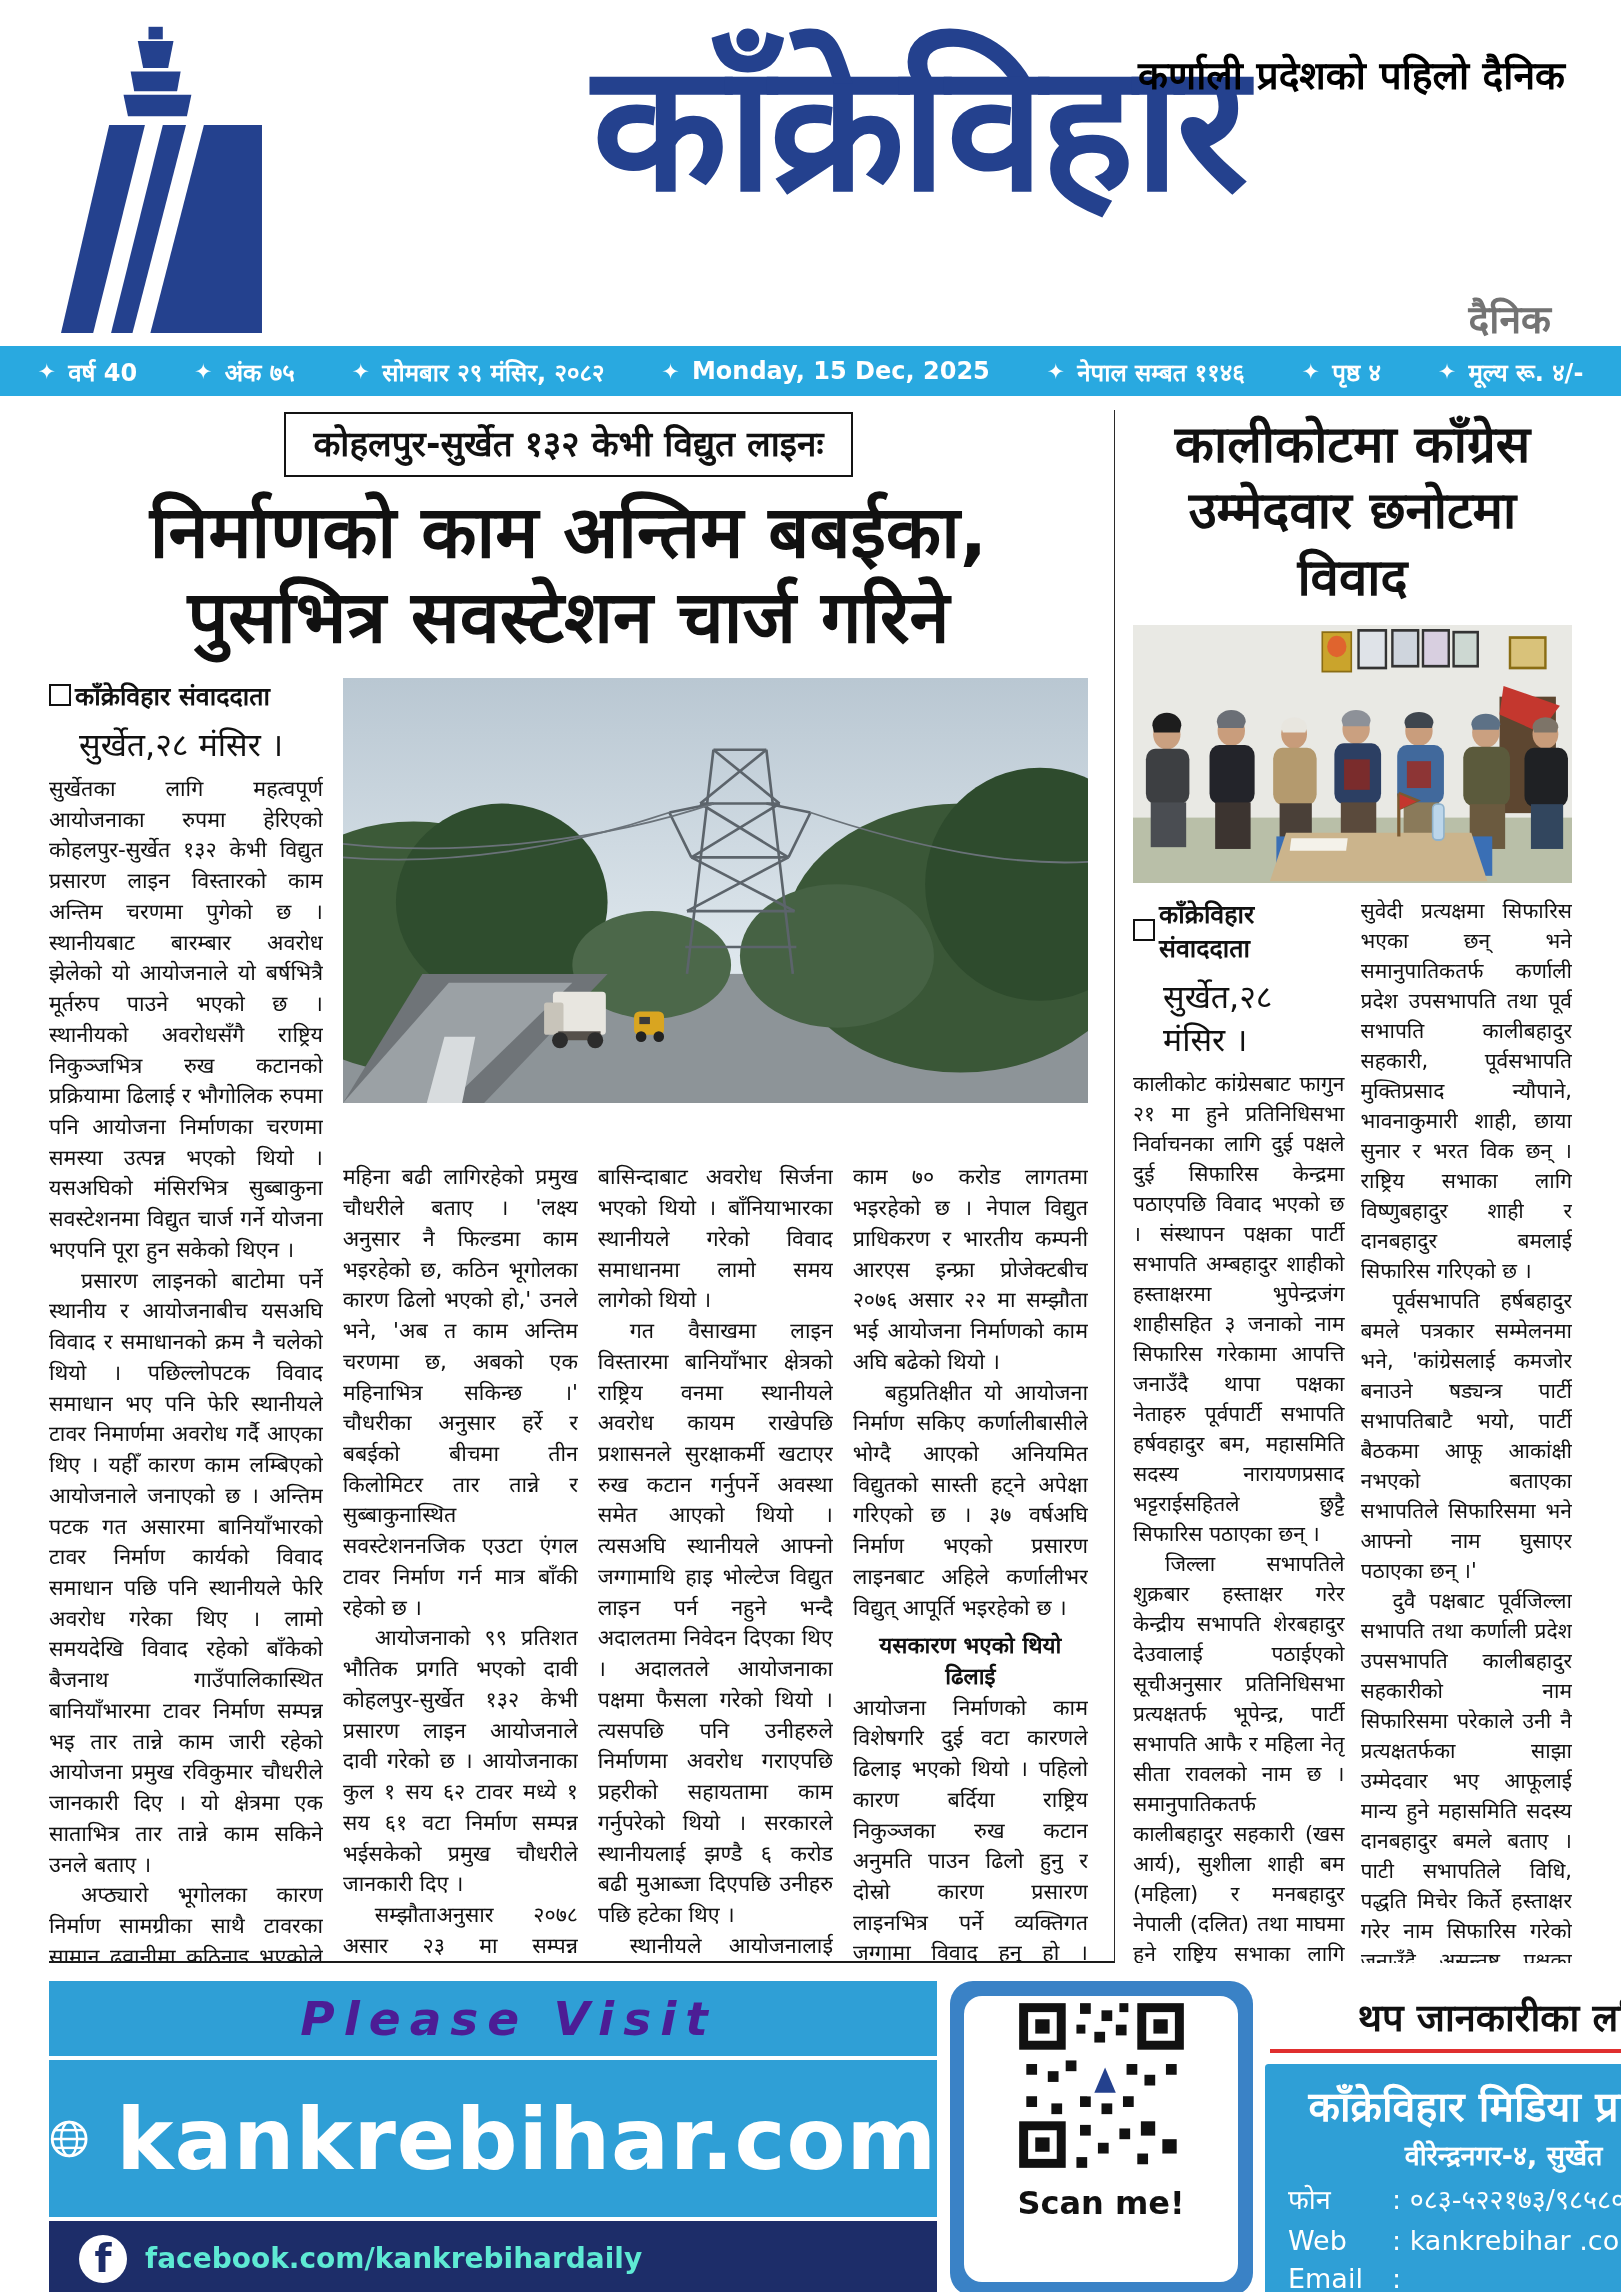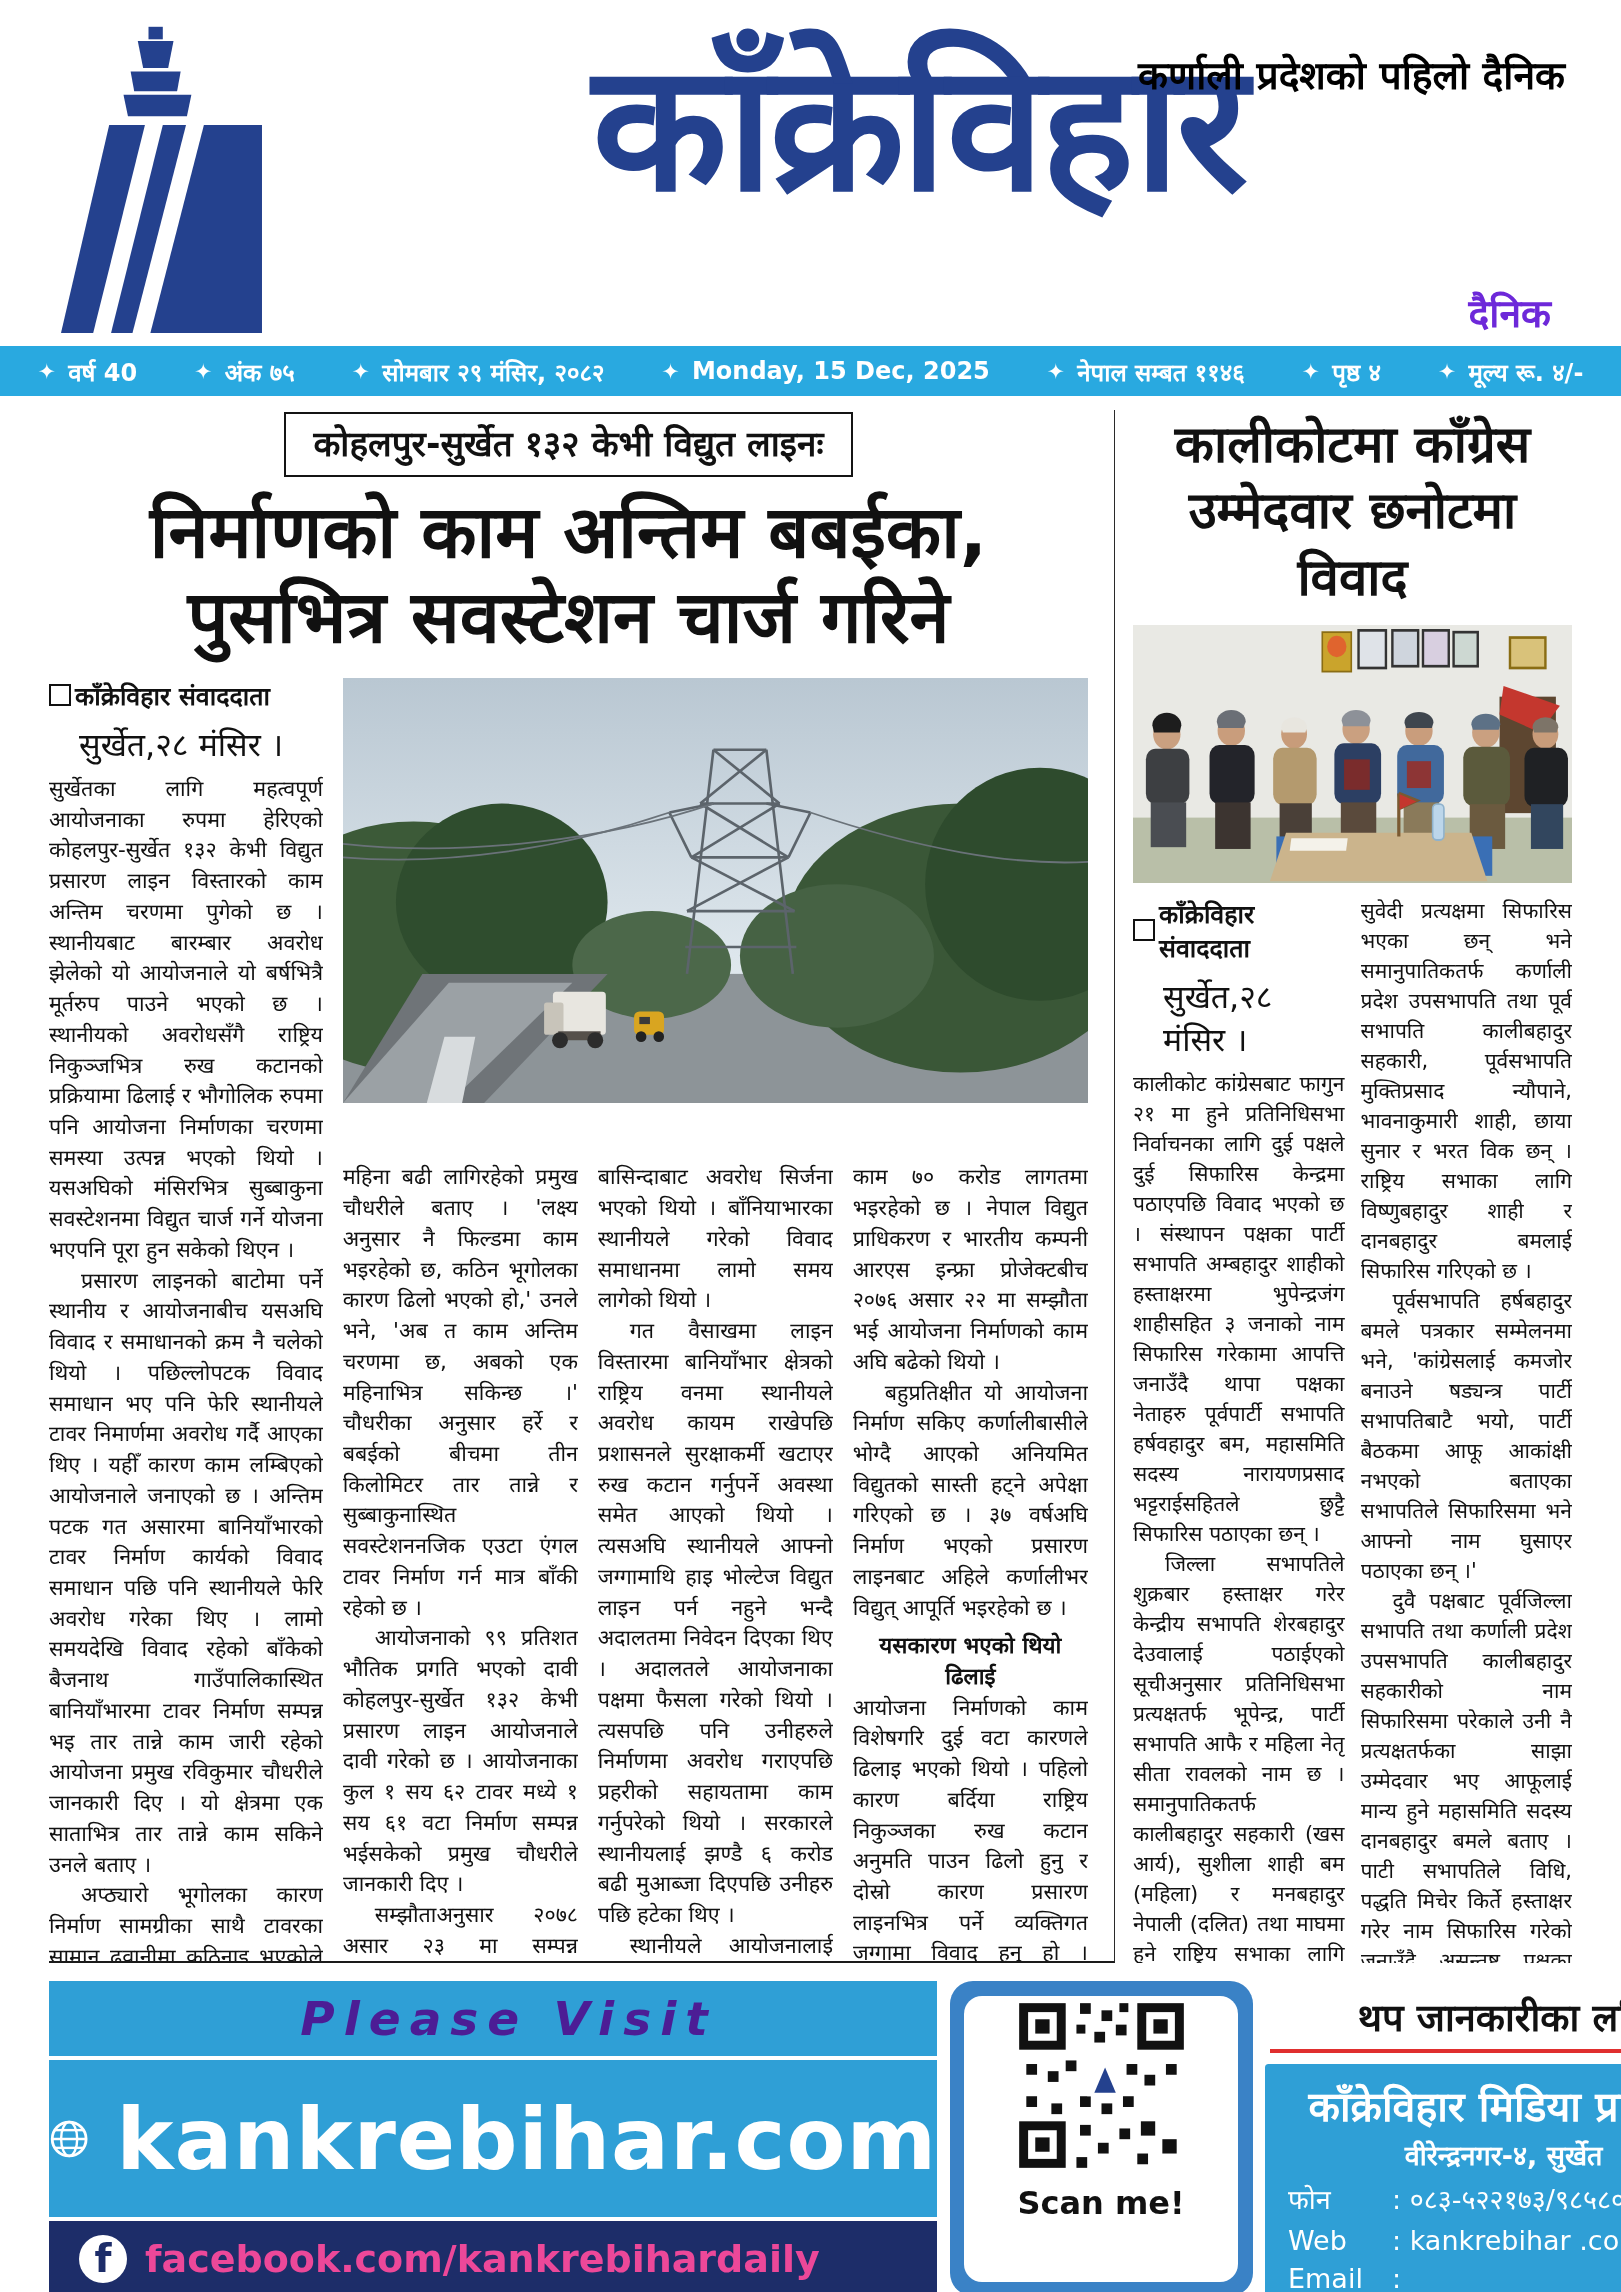--- a/index.html
+++ b/index.html
@@ -5,21 +5,21 @@
   html,body{margin:0;padding:0;background:#ffffff;width:1621px;height:2293px;overflow:hidden;
     font-family:"DejaVu Sans","Liberation Sans",sans-serif;color:#111;}
   .page{position:relative;width:1621px;height:2293px;background:#fff;}
 
   
   .header{position:relative;height:346px;}
   .logo{position:absolute;left:52px;top:25px;width:210px;height:309px;}
   .masthead-title{position:absolute;left:269px;top:-12.5px;width:1299px;text-align:center;
     font-size:176px;font-weight:bold;color:#24418e;letter-spacing:-3.6px;line-height:1.6;white-space:nowrap;}
   .tagline{position:absolute;right:56px;top:47px;font-size:39px;font-weight:bold;color:#000;}
-  .masthead-sub{position:absolute;right:70px;top:285px;font-size:39px;font-weight:bold;color:#6d28d9;}
+  .masthead-sub{position:absolute;right:70px;top:291px;font-size:39px;font-weight:bold;color:#737373;}
 
   
   .infobar{height:50px;background:#29a9e0;display:flex;align-items:center;justify-content:center;
     gap:57px;color:#fff;font-size:24px;font-weight:bold;}
   .infobar .item{display:flex;align-items:center;gap:12.5px;white-space:nowrap;}
   .diamond{font-size:21.5px;}
 
   
   .content{display:flex;margin:14.3px 49px 0 49px;height:1553px;}
   .main-art{width:1066px;padding-right:26px;border-right:1.8px solid #2a2a2a;
@@ -53,21 +53,21 @@
   
   .footer{margin:18px 49px 0 49px;display:flex;gap:12.5px;height:315px;}
   .f-left{width:888px;flex:none;display:flex;flex-direction:column;}
   .visit{height:75px;background:#2f9fd6;border-bottom:4.5px solid #fff;display:flex;
     align-items:center;justify-content:center;color:#4c1d95;font-size:47px;font-style:italic;
     font-weight:bold;letter-spacing:9px;padding-left:31px;}
   .site{flex:1;background:#2f9fd6;border-bottom:4.5px solid #fff;display:flex;
     align-items:center;justify-content:center;gap:27px;}
   .site .url{color:#fff;font-size:86px;font-weight:bold;letter-spacing:0.9px;}
   .fb{height:75px;background:#1d2d69;display:flex;align-items:center;padding-left:30px;gap:18px;}
-  .fb .fbtxt{color:#ec4899;font-size:38px;font-weight:bold;}
+  .fb .fbtxt{color:#5eead4;font-size:28px;font-weight:bold;}
   .fb-badge{width:48px;height:48px;border-radius:50%;background:#fff;color:#1d2d69;
     display:flex;align-items:center;justify-content:center;font-size:39px;font-weight:bold;}
   .f-qr{width:303px;flex:none;background:#3a82c6;border-radius:23px;padding:14.3px;box-sizing:border-box;
     display:flex;align-items:center;justify-content:center;}
   .qr-card{background:#fff;border-radius:18px;width:100%;height:100%;display:flex;
     flex-direction:column;align-items:center;justify-content:flex-start;gap:9px;}
   .qr-card svg{width:179px;height:179px;}
   .scanme{font-size:32px;font-weight:bold;color:#111;}
   .f-right{flex:1;display:flex;flex-direction:column;}
   .moreinfo{text-align:center;font-size:38px;font-weight:bold;padding:9px 0 7.2px 0;

